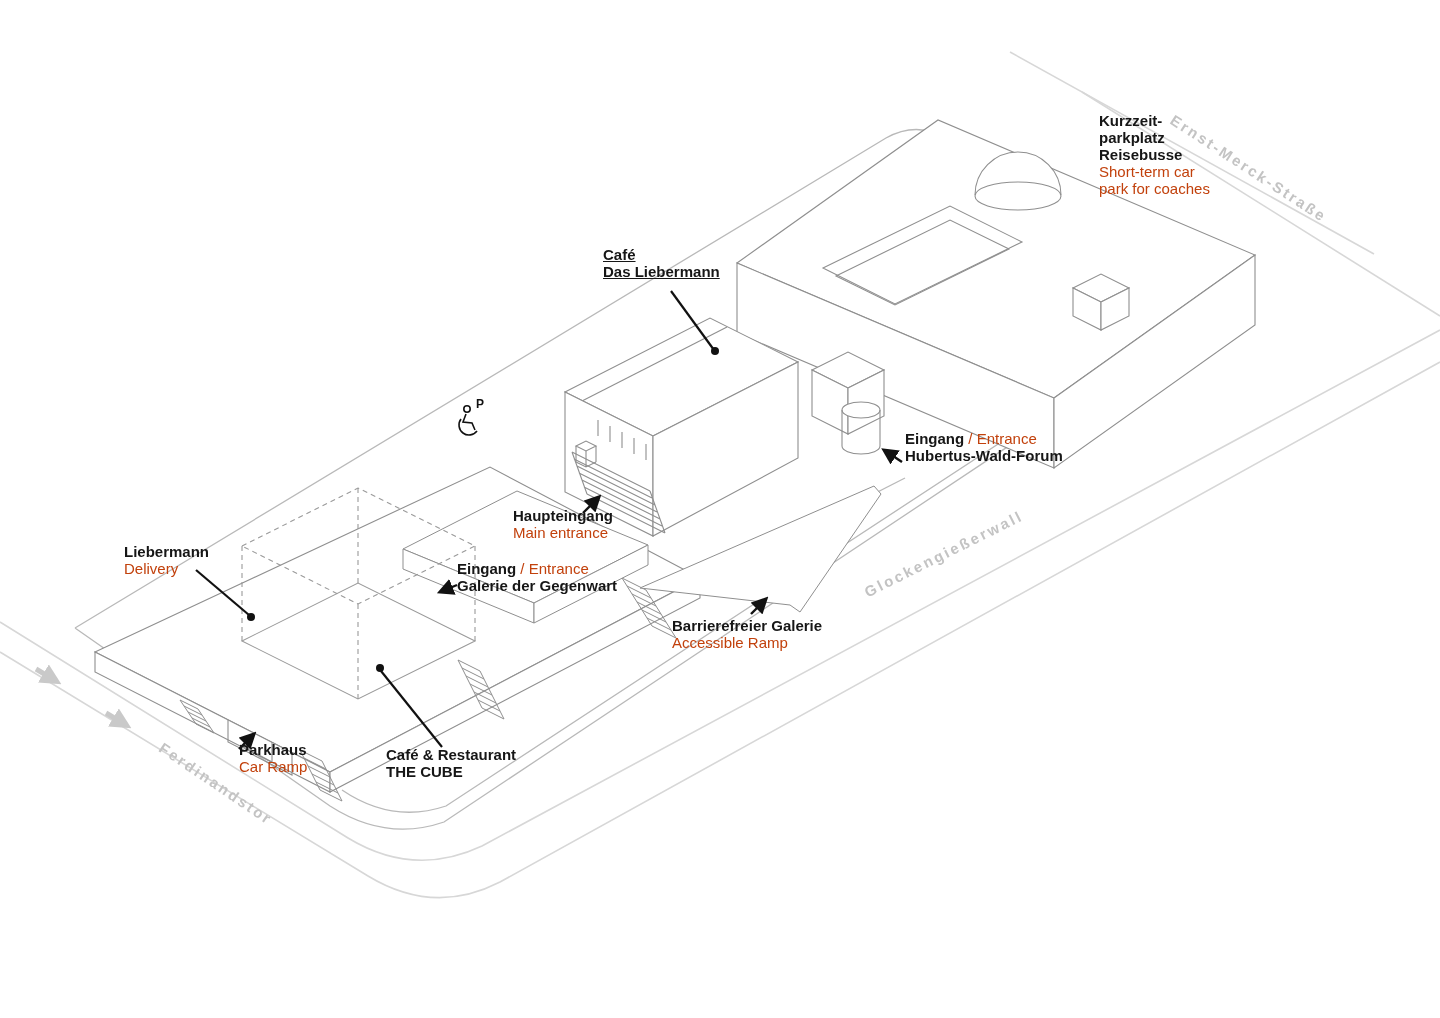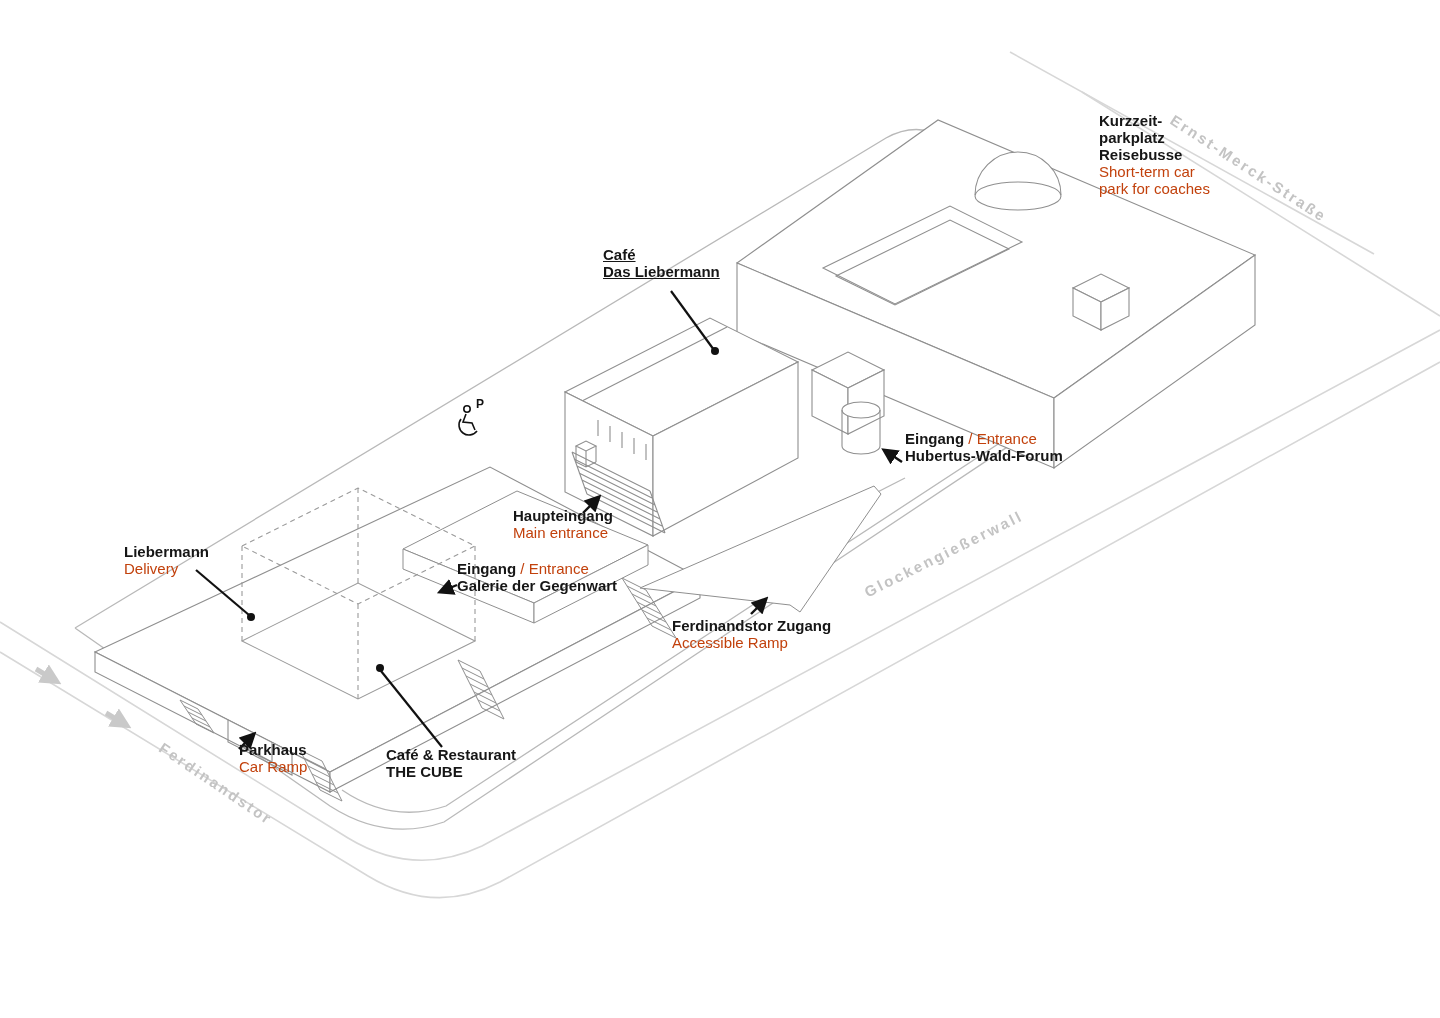--- a/index.html
+++ b/index.html
@@ -178,21 +178,21 @@
   </span>
   <span>Galerie der Gegenwart</span>
 </div>
 
 <div class="lbl" style="left:124px;top:543px;">
   <span>Liebermann</span>
   <span class="reg">Delivery</span>
 </div>
 
 <div class="lbl" style="left:672px;top:617px;">
-  <span>Ferdinandstor Zugang</span>
+  <span>Barrierefreier Galerie</span>
   <span class="reg">Accessible Ramp</span>
 </div>
 
 <div class="lbl" style="left:227px;top:741px;margin-left:12px;">
   <span>Parkhaus</span>
   <span class="reg">Car Ramp</span>
 </div>
 
 <div class="lbl" style="left:386px;top:746px;">
   <span>Café &amp; Restaurant</span>

